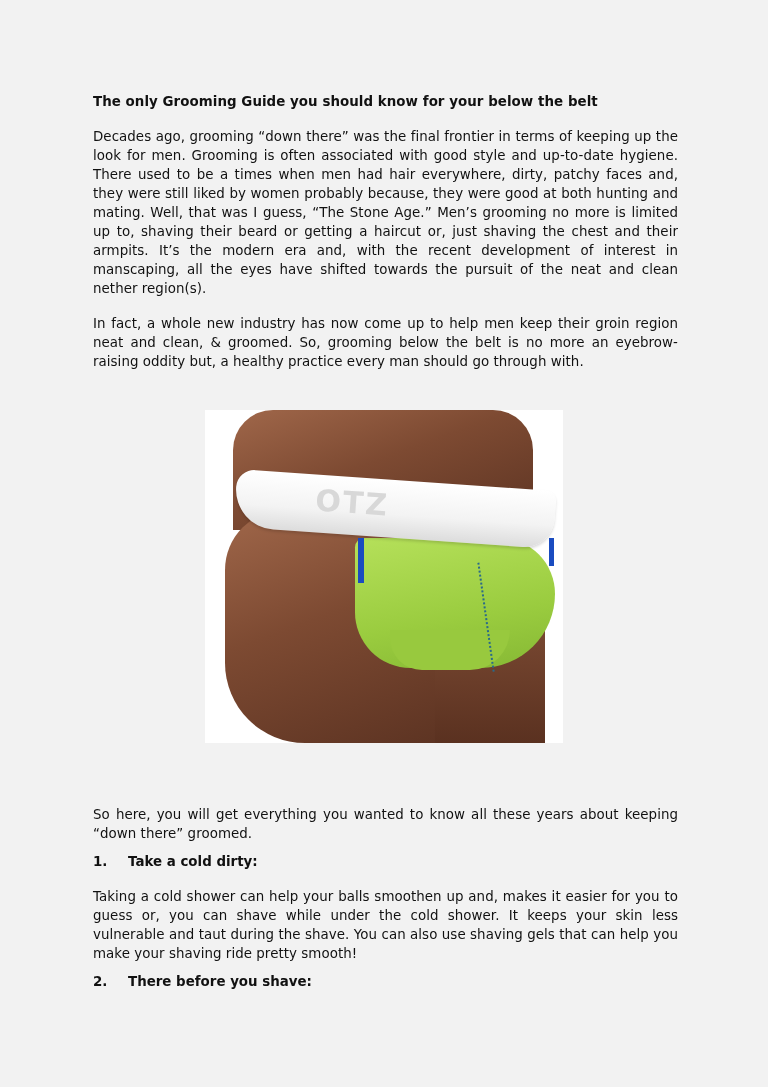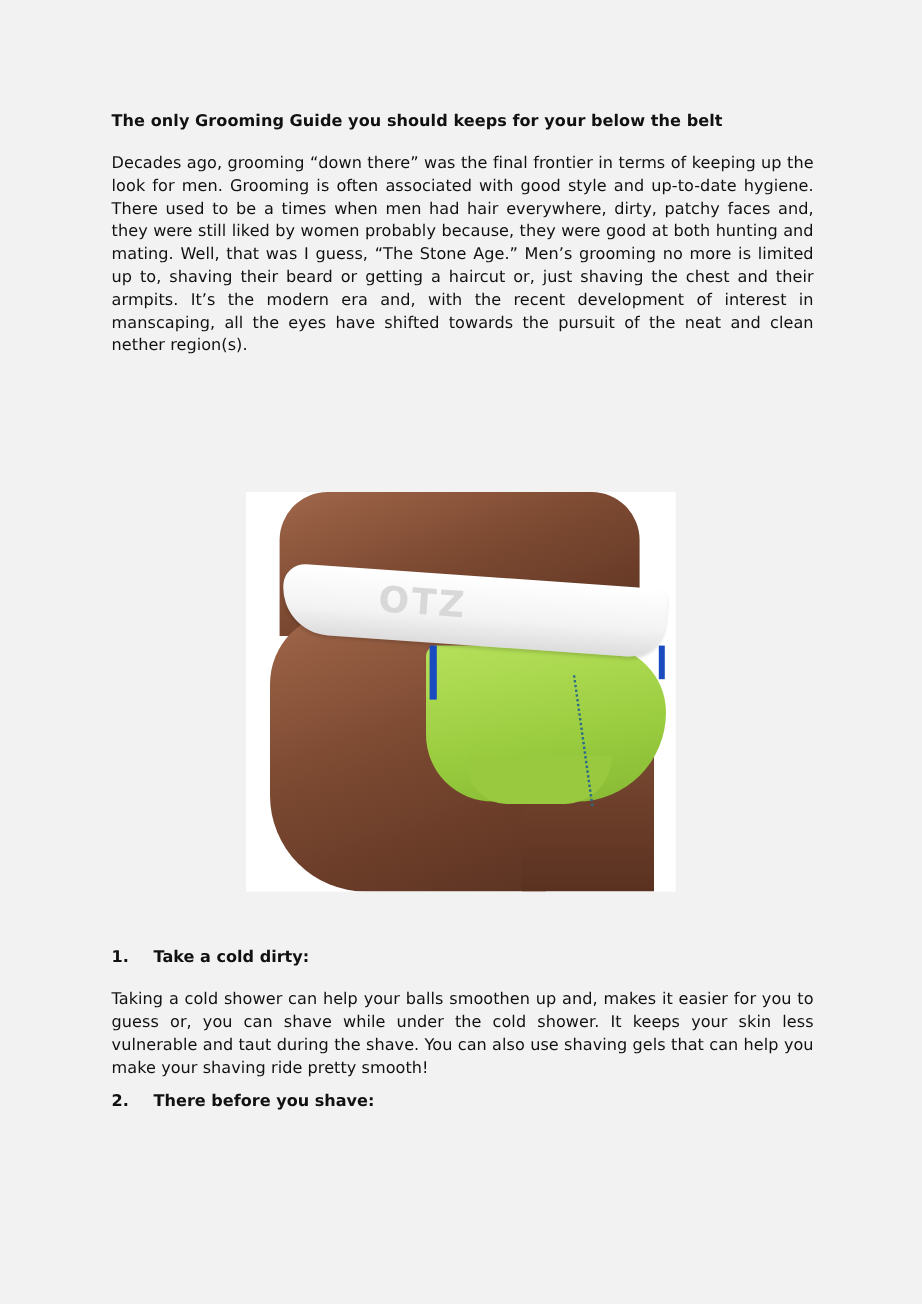--- a/index.html
+++ b/index.html
@@ -111,39 +111,41 @@
       position: absolute;
       left: 280px; top: 152px; width: 3px; height: 110px;
       border-left: 2px dotted #2a6a8a;
       transform: rotate(-8deg);
     }
   </style>
 </head>
 <body>
 
 <div class="page">
-  <p class="title">The only Grooming Guide you should keeps for your below the belt</p>
+  <p class="title">The only Grooming Guide you should know for your below the belt</p>
   <p class="para">Decades ago, grooming “down there” was the final frontier in terms of keeping up the look for men. Grooming is often associated with good style and up-to-date hygiene. There used to be a times when men had hair everywhere, dirty, patchy faces and, they were still liked by women probably because, they were good at both hunting and mating. Well, that was I guess, “The Stone Age.” Men’s grooming no more is limited up to, shaving their beard or getting a haircut or, just shaving the chest and their armpits. It’s the modern era and, with the recent development of interest in manscaping, all the eyes have shifted towards the pursuit of the neat and clean nether region(s).</p>
+  <p class="para">In fact, a whole new industry has now come up to help men keep their groin region neat and clean, &amp; groomed. So, grooming below the belt is no more an eyebrow-raising oddity but, a healthy practice every man should go through with.</p>
 </div>
 
 <div class="figure">
   <div class="skin torso"></div>
   <div class="skin hip-left"></div>
   <div class="skin thigh-right"></div>
   <div class="pouch"></div>
   <div class="pouch-low"></div>
   <div class="seam"></div>
   <div class="waistband">
     <span class="waistband-logo">OTZ</span>
   </div>
   <div class="blue-trim"></div>
   <div class="blue-trim-right"></div>
 </div>
 
 <div class="after-figure">
+  <p class="para">So here, you will get everything you wanted to know all these years about keeping “down there” groomed.</p>
 
   <div class="step-heading">
     <span class="step-num">1.</span>
     <span>Take a cold dirty:</span>
   </div>
   <p class="para">Taking a cold shower can help your balls smoothen up and, makes it easier for you to guess or, you can shave while under the cold shower. It keeps your skin less vulnerable and taut during the shave. You can also use shaving gels that can help you make your shaving ride pretty smooth!</p>
 
   <div class="step-heading">
     <span class="step-num">2.</span>
     <span>There before you shave:</span>

